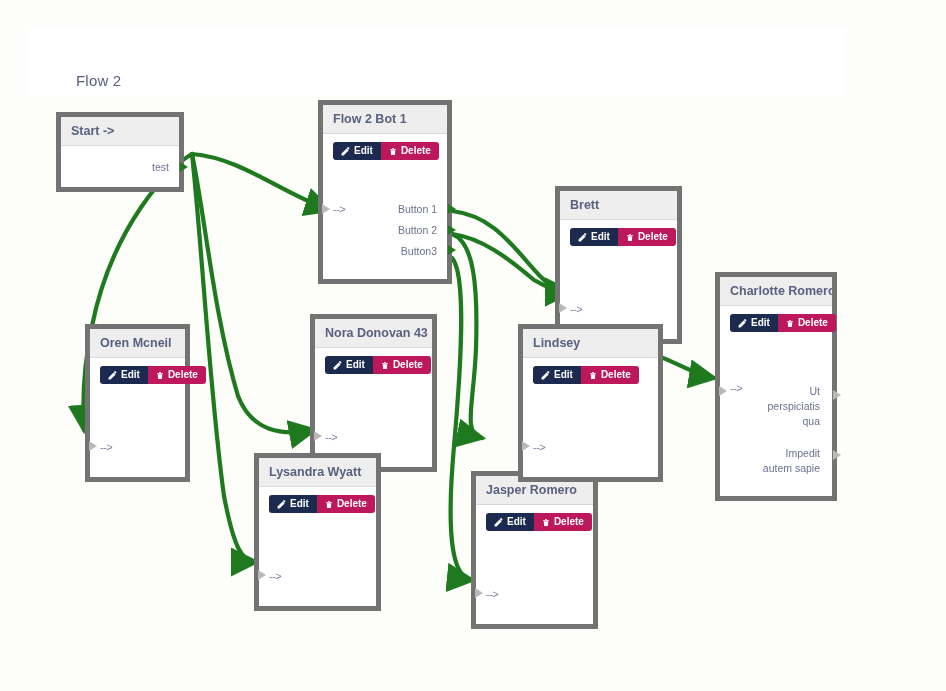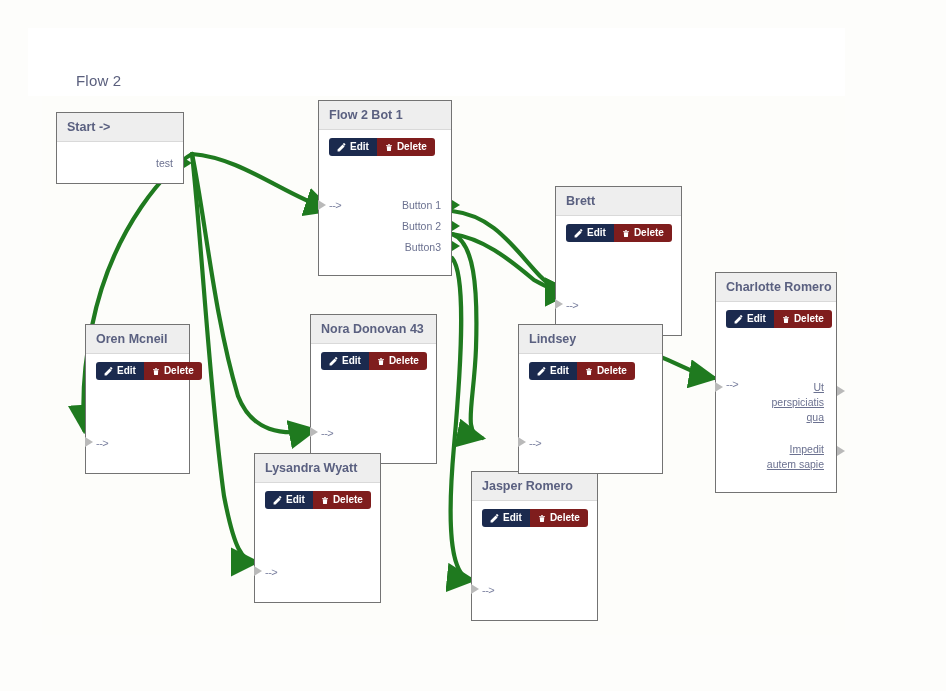--- a/index.html
+++ b/index.html
@@ -26,21 +26,21 @@
     position:absolute;left:42px;top:96px;width:803px;height:539px;
     background:#fdfdfa;
     overflow:hidden;
   }
   .edges{position:absolute;left:0;top:0;width:803px;height:539px;pointer-events:none;}
 
   
   .node{
     position:absolute;
     background:#ffffff;
-    border:1px solid #737373;
+    border:5px solid #737373;
     box-sizing:border-box;
   }
   .node-header{
     background:#eeeeee;
     border-bottom:1px solid #d9d9d9;
     padding:7px 10px;
     font-size:12.5px;
     color:#5a6080;
     font-weight:600;
     white-space:nowrap;
@@ -48,21 +48,21 @@
   }
   .node-body{position:relative;}
   .btn-row{padding:8px 10px 4px 10px;display:flex;}
   .btn{
     display:inline-flex;align-items:center;gap:4px;
     font-size:10px;font-weight:700;color:#fff;
     padding:4px 8px;border:0;cursor:pointer;
     line-height:1;white-space:nowrap;
   }
   .btn-edit{background:#1b2a4e;border-radius:3px 0 0 3px;}
-  .btn-delete{background:#7f1d1d;border-radius:0 3px 3px 0;justify-content:flex-end;}
+  .btn-delete{background:#be185d;border-radius:0 3px 3px 0;justify-content:flex-end;}
   .btn svg{display:block;}
 
   
   .port-row{
     position:relative;
     display:flex;align-items:center;
     font-size:10.5px;color:#6b7190;
     padding:2px 10px;
     min-height:17px;
   }
@@ -76,21 +76,21 @@
     border-top:5px solid transparent;
     border-bottom:5px solid transparent;
   }
   .handle.in{left:-1px;border-left:8px solid #b9b9b9;}
   .handle.out{right:-9px;border-left:8px solid #b9b9b9;}
   .handle.out.active{border-left-color:#1f7a1f;}
 
   .spacer{height:34px;}
   .body-text{
     font-size:10.5px;color:#6b7190;line-height:1.45;
-    text-align:right;padding:0 8px;text-decoration:underline;
+    text-align:right;padding:0 8px;
   }
   .text-block{position:relative;padding:2px 2px 2px 0;}
 </style>
 </head>
 <body>
 
 <div class="page">
 
   <div class="header-band">
     <div class="flow-title">Flow 2</div>

